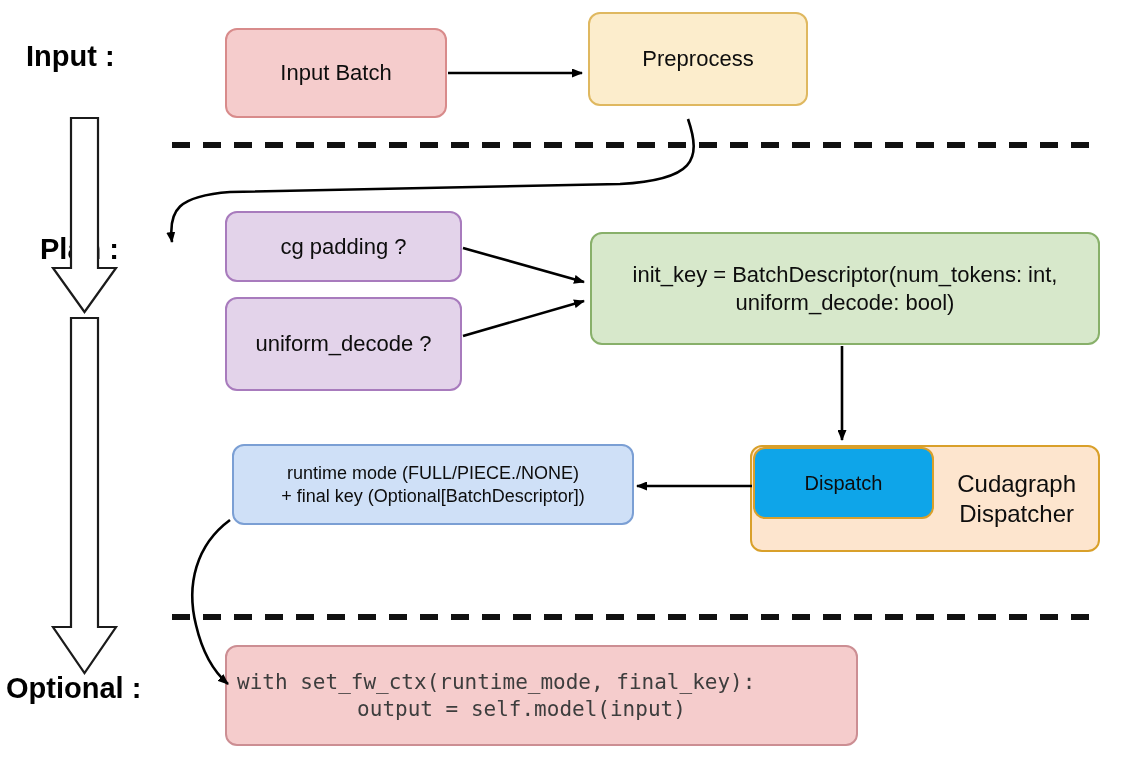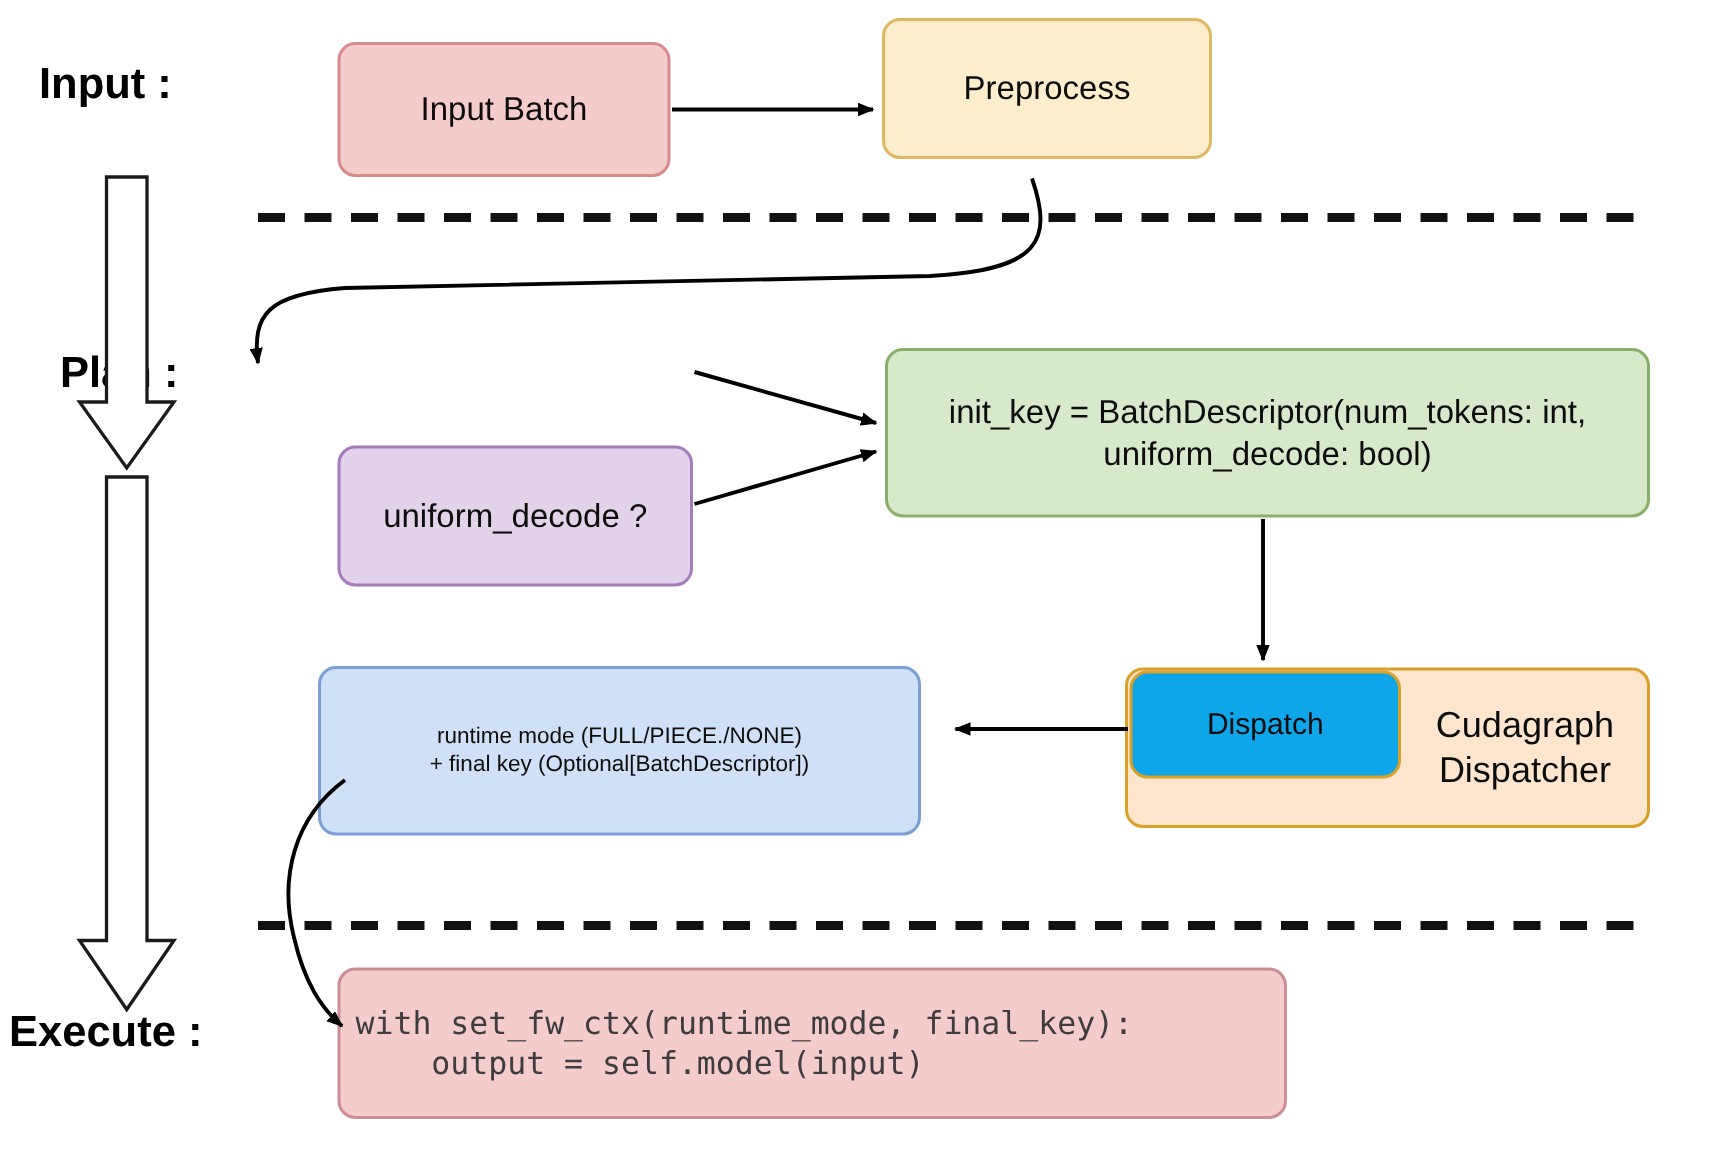--- a/index.html
+++ b/index.html
@@ -75,21 +75,21 @@
   .node-code {
     background: #f5cccc;
     border-color: #cc8e93;
     font-family: "DejaVu Sans Mono", "Liberation Mono", monospace;
     font-size: 21px;
     justify-content: flex-start;
     text-align: left;
     color: #3d3d3d;
     padding-left: 10px;
   }
-  .node-code .txt { white-space: pre; }
+  .node-code .txt { white-space: pre; text-align: center; }
   svg.overlay {
     position: absolute;
     left: 0;
     top: 0;
     width: 1142px;
     height: 770px;
     pointer-events: none;
   }
   .dash {
     stroke: #111111;
@@ -112,50 +112,53 @@
 </style>
 </head>
 <body>
 
 <div id="canvas">
 
   <div class="stage-label" style="left:26px; top:40px;">Input :</div>
 
   <div class="stage-label" style="left:40px; top:233px;">Plan :</div>
 
-  <div class="stage-label" style="left:6px; top:672px;">Execute :</div>
+  <div class="stage-label" style="left:6px; top:672px;">Optional :</div>
 
   <div class="node node-input-batch" style="left:225px; top:28px; width:222px; height:90px;">
     <span class="txt">Input Batch</span>
   </div>
 
   <div class="node node-preprocess" style="left:588px; top:12px; width:220px; height:94px;">
     <span class="txt">Preprocess</span>
   </div>
 
+  <div class="node node-purple" style="left:225px; top:211px; width:237px; height:71px;">
+    <span class="txt">cg padding ?</span>
+  </div>
 
   <div class="node node-purple" style="left:225px; top:297px; width:237px; height:94px;">
     <span class="txt">uniform_decode ?</span>
   </div>
 
   <div class="node node-orange-outer" style="left:750px; top:445px; width:350px; height:107px; font-size:24px;">
     <span class="txt">Cudagraph
 Dispatcher</span>
   </div>
 
   <div class="node node-green" style="left:590px; top:232px; width:510px; height:113px;">
     <span class="txt">init_key = BatchDescriptor(num_tokens: int,
 uniform_decode: bool)</span>
   </div>
 
   <div class="node node-orange-inner" style="left:753px; top:447px; width:181px; height:72px; font-size:20px;">
     <span class="txt">Dispatch</span>
   </div>
 
-  <div class="node node-blue" style="left:212px; top:444px; width:402px; height:113px; font-size:15px;">
+  <div class="node node-blue" style="left:232px; top:444px; width:402px; height:81px; font-size:18px;">
     <span class="txt">runtime mode (FULL/PIECE./NONE)
 + final key (Optional[BatchDescriptor])</span>
   </div>
 
   <div class="node node-code" style="left:225px; top:645px; width:633px; height:101px;">
     <span class="txt">with set_fw_ctx(runtime_mode, final_key):
     output = self.model(input)</span>
   </div>
 
   <svg class="overlay" viewBox="0 0 1142 770">

